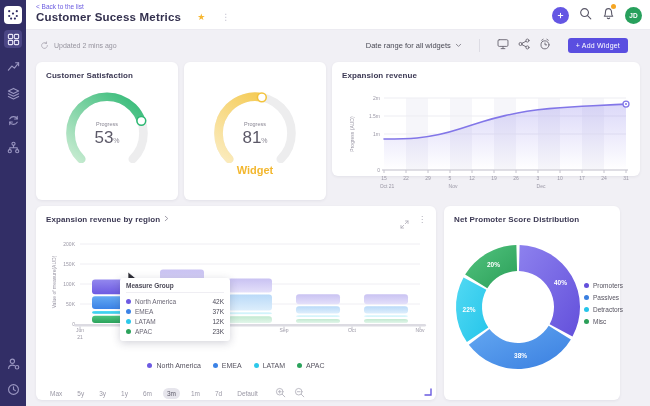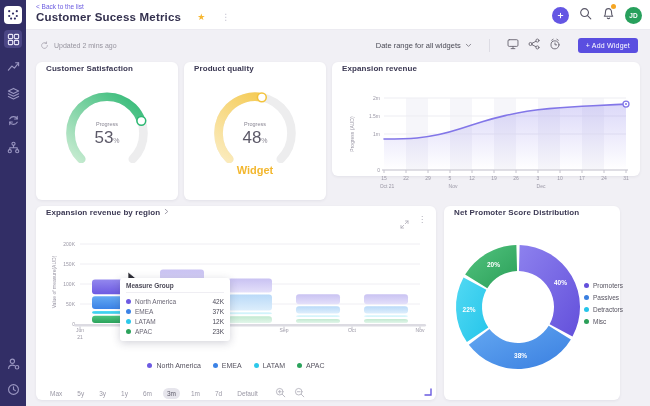--- a/index.html
+++ b/index.html
@@ -28,30 +28,30 @@
   .plusbtn{width:17px;height:17px;border-radius:50%;background:#6456e3;color:#fff;display:flex;align-items:center;justify-content:center;font-size:11px;line-height:11px}
   .ticon svg{stroke:#5a5868;fill:none;stroke-width:1.2;stroke-linecap:round;stroke-linejoin:round}
   .bellwrap{position:relative}
   .belldot{position:absolute;right:-1px;top:-2px;width:5px;height:5px;border-radius:50%;background:#f5a623}
   .avatar{width:17px;height:17px;border-radius:50%;background:#27a05c;color:#fff;font-size:6.5px;font-weight:bold;display:flex;align-items:center;justify-content:center}
 
   
   .subbar{position:absolute;left:26px;top:30px;width:624px;height:30px;display:flex;align-items:center}
   .updated{display:flex;align-items:center;gap:5px;margin-left:14px;color:#97949f;font-size:7px}
   .updated svg{stroke:#a6a3ae;fill:none;stroke-width:1.2;stroke-linecap:round}
-  .sub-right{margin-left:auto;display:flex;align-items:center;gap:17px;margin-right:12px}
+  .sub-right{margin-left:auto;display:flex;align-items:center;gap:17px;margin-right:22px}
   .daterange{display:flex;align-items:center;gap:4px;font-size:7.5px;color:#4a4a55}
   .daterange svg{stroke:#77747f;fill:none;stroke-width:1.3;stroke-linecap:round}
   .vsep{width:1px;height:13px;background:#dddce4}
   .sicon svg{stroke:#6d6a76;fill:none;stroke-width:1.1;stroke-linecap:round;stroke-linejoin:round}
   .addwidget{background:#5a4ee0;color:#fff;font-size:7px;padding:4px 8px;border-radius:3px;border:none;letter-spacing:.2px}
 
   
   .card{position:absolute;background:#fff;border-radius:6px;box-shadow:0 1px 3px rgba(40,40,70,.07)}
-  .card h3{font-size:8px;font-weight:bold;color:#3b3853;padding:2px 10px 0 10px;letter-spacing:.1px}
+  .card h3{font-size:8px;font-weight:bold;color:#3b3853;padding:9px 10px 0 10px;letter-spacing:.1px}
   .card-g1{left:36px;top:62px;width:142px;height:138px}
   .card-g2{left:184px;top:62px;width:142px;height:138px}
   .card-line{left:332px;top:62px;width:308px;height:114px}
   .card-bars{left:36px;top:206px;width:400px;height:194px}
   .card-donut{left:444px;top:206px;width:176px;height:194px}
 
   
   .gauge{position:absolute;left:23px;top:26px;width:96px;height:75px}
   .g-progress{position:absolute;left:0;top:59px;width:100%;text-align:center;font-size:5.5px;color:#8a8794}
   .g-value{position:absolute;left:0;top:66px;width:100%;text-align:center;font-size:17px;color:#5c5968;font-weight:500}
@@ -239,34 +239,33 @@
         </defs>
         <path d="M 23.13 81.87 A 38 38 0 1 1 76.87 81.87" stroke="#ededee" stroke-width="9" fill="none" stroke-linecap="round"></path>
         <path d="M 23.13 81.87 A 38 38 0 1 1 76.87 81.87" stroke="url(#gg0)" stroke-width="9" fill="none" stroke-linecap="round" stroke-dasharray="136.0932 400"></path>
         <circle cx="85.75346922026057" cy="42.12795903067895" r="4.6" fill="#fff" stroke="#2db873" stroke-width="1.6"></circle>
       </svg>
     <div class="g-progress">Progress</div>
     <div class="g-value"><span>53</span><small>%</small></div>
   </section>
 
   <section class="card card-g2">
-    <h3>Product quality</h3>
     <svg class="gauge" viewBox="0 8 100 78">
         <defs>
           <linearGradient id="gg1" x1="0" y1="1" x2="1" y2="0">
             <stop offset="0%" stop-color="#fbecc0"></stop>
             <stop offset="100%" stop-color="#f3c33c"></stop>
           </linearGradient>
         </defs>
         <path d="M 23.13 81.87 A 38 38 0 1 1 76.87 81.87" stroke="#ededee" stroke-width="9" fill="none" stroke-linecap="round"></path>
         <path d="M 23.13 81.87 A 38 38 0 1 1 76.87 81.87" stroke="url(#gg1)" stroke-width="9" fill="none" stroke-linecap="round" stroke-dasharray="96.69779999999999 400"></path>
         <circle cx="57.12048995425755" cy="17.67308447230983" r="4.6" fill="#fff" stroke="#f3c33c" stroke-width="1.6"></circle>
       </svg>
     <div class="g-progress">Progress</div>
-    <div class="g-value"><span>48</span><small>%</small></div>
+    <div class="g-value"><span>81</span><small>%</small></div>
     <div class="g-status" id="gstatus1" style="color: rgb(243, 183, 46);">Widget</div>
   </section>
 
   <section class="card card-line">
     <h3>Expansion revenue</h3>
     <svg class="linechart" id="lineChart" width="296" height="110" viewBox="0 0 296 110">
         <defs>
           <linearGradient id="lag" x1="0" y1="0" x2="0" y2="1">
             <stop offset="0%" stop-color="#8276e8" stop-opacity="0.28"></stop>
             <stop offset="100%" stop-color="#8276e8" stop-opacity="0"></stop>

